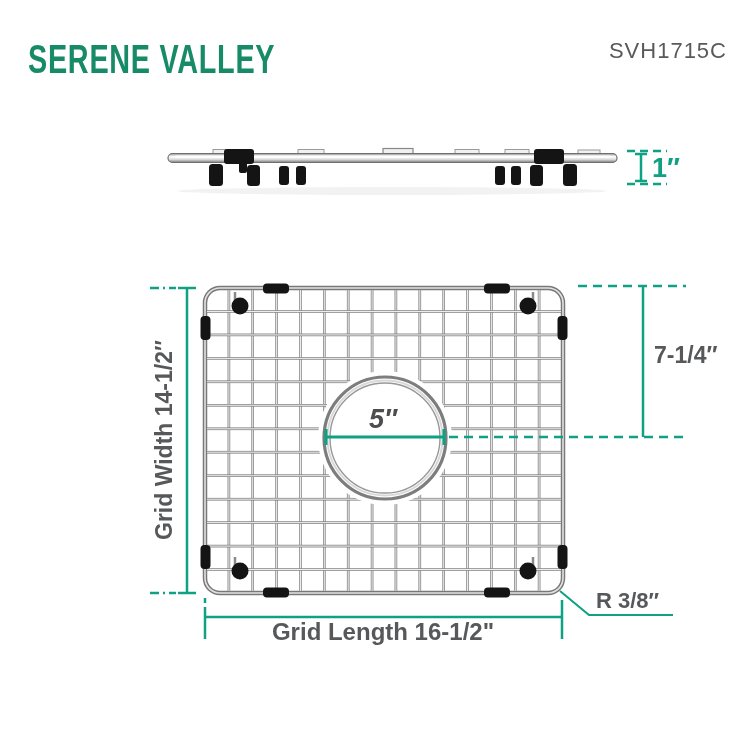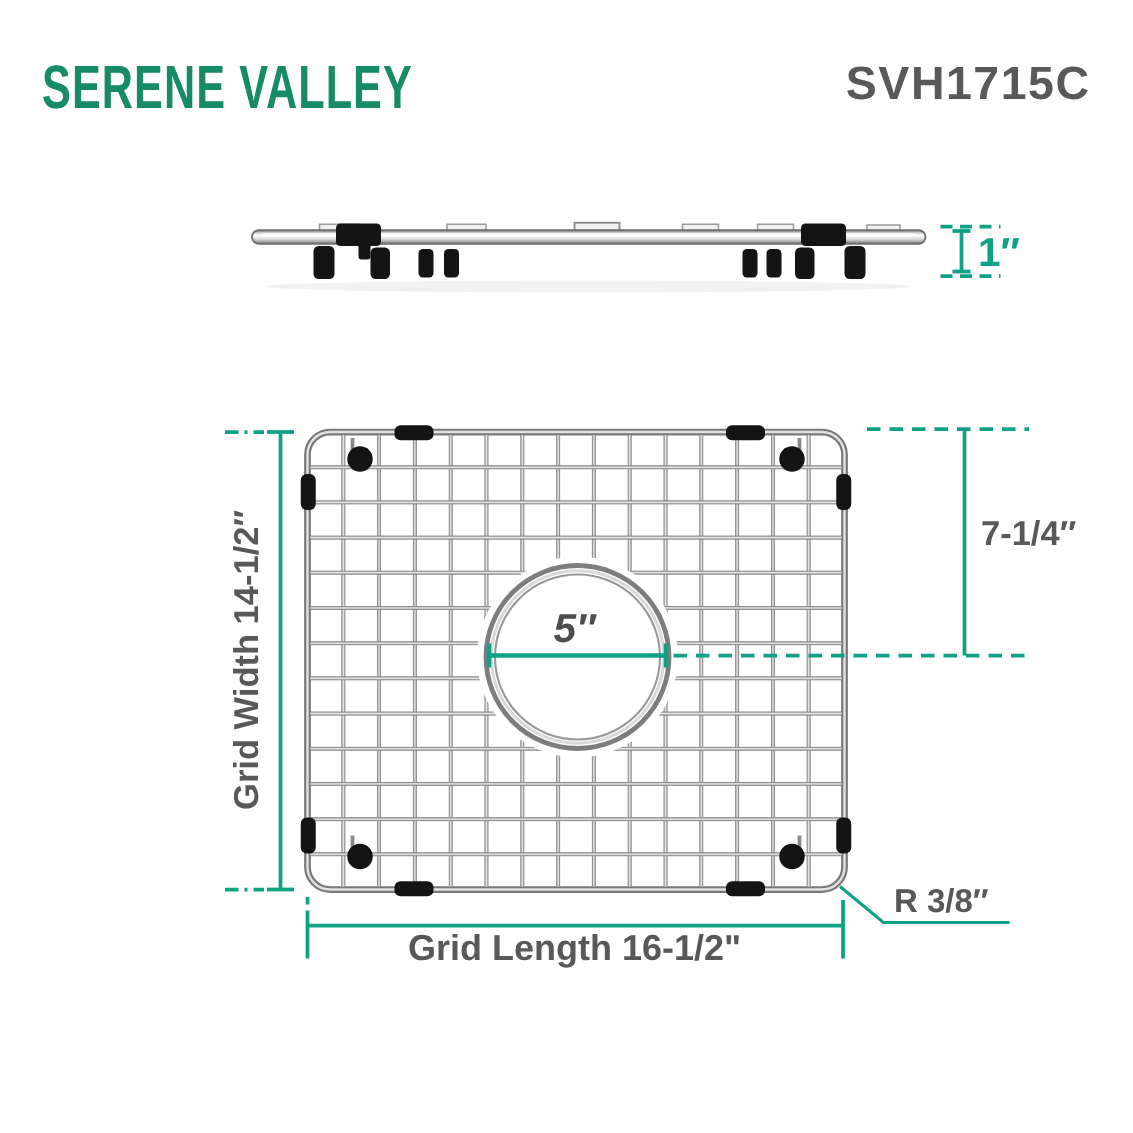--- a/index.html
+++ b/index.html
@@ -1,21 +1,21 @@
 <!DOCTYPE html>
 <html><head>
 <meta charset="utf-8">
 <style>
   html,body{margin:0;padding:0;background:#fff;}
   .canvas{position:relative;width:755px;height:755px;background:#ffffff;overflow:hidden;
           font-family:"Liberation Sans",sans-serif;}
   .logo{position:absolute;left:28px;top:36px;font-size:40px;font-weight:700;
         color:#178A68;letter-spacing:1px;white-space:nowrap;
         transform:scale(0.72,1.02);transform-origin:left top;}
-  .model{position:absolute;right:28px;top:38px;font-size:31px;font-weight:700;
+  .model{position:absolute;right:28px;top:38px;font-size:22px;font-weight:400;
          color:#58595B;letter-spacing:1px;}
   svg{position:absolute;left:0;top:0;}
   .dimtext{font-family:"Liberation Sans",sans-serif;font-weight:700;fill:#57585A;}
   .tealtext{font-family:"Liberation Sans",sans-serif;font-weight:700;fill:#0EA183;}
 </style>
 </head>
 <body>
 
 <div class="canvas">
 

